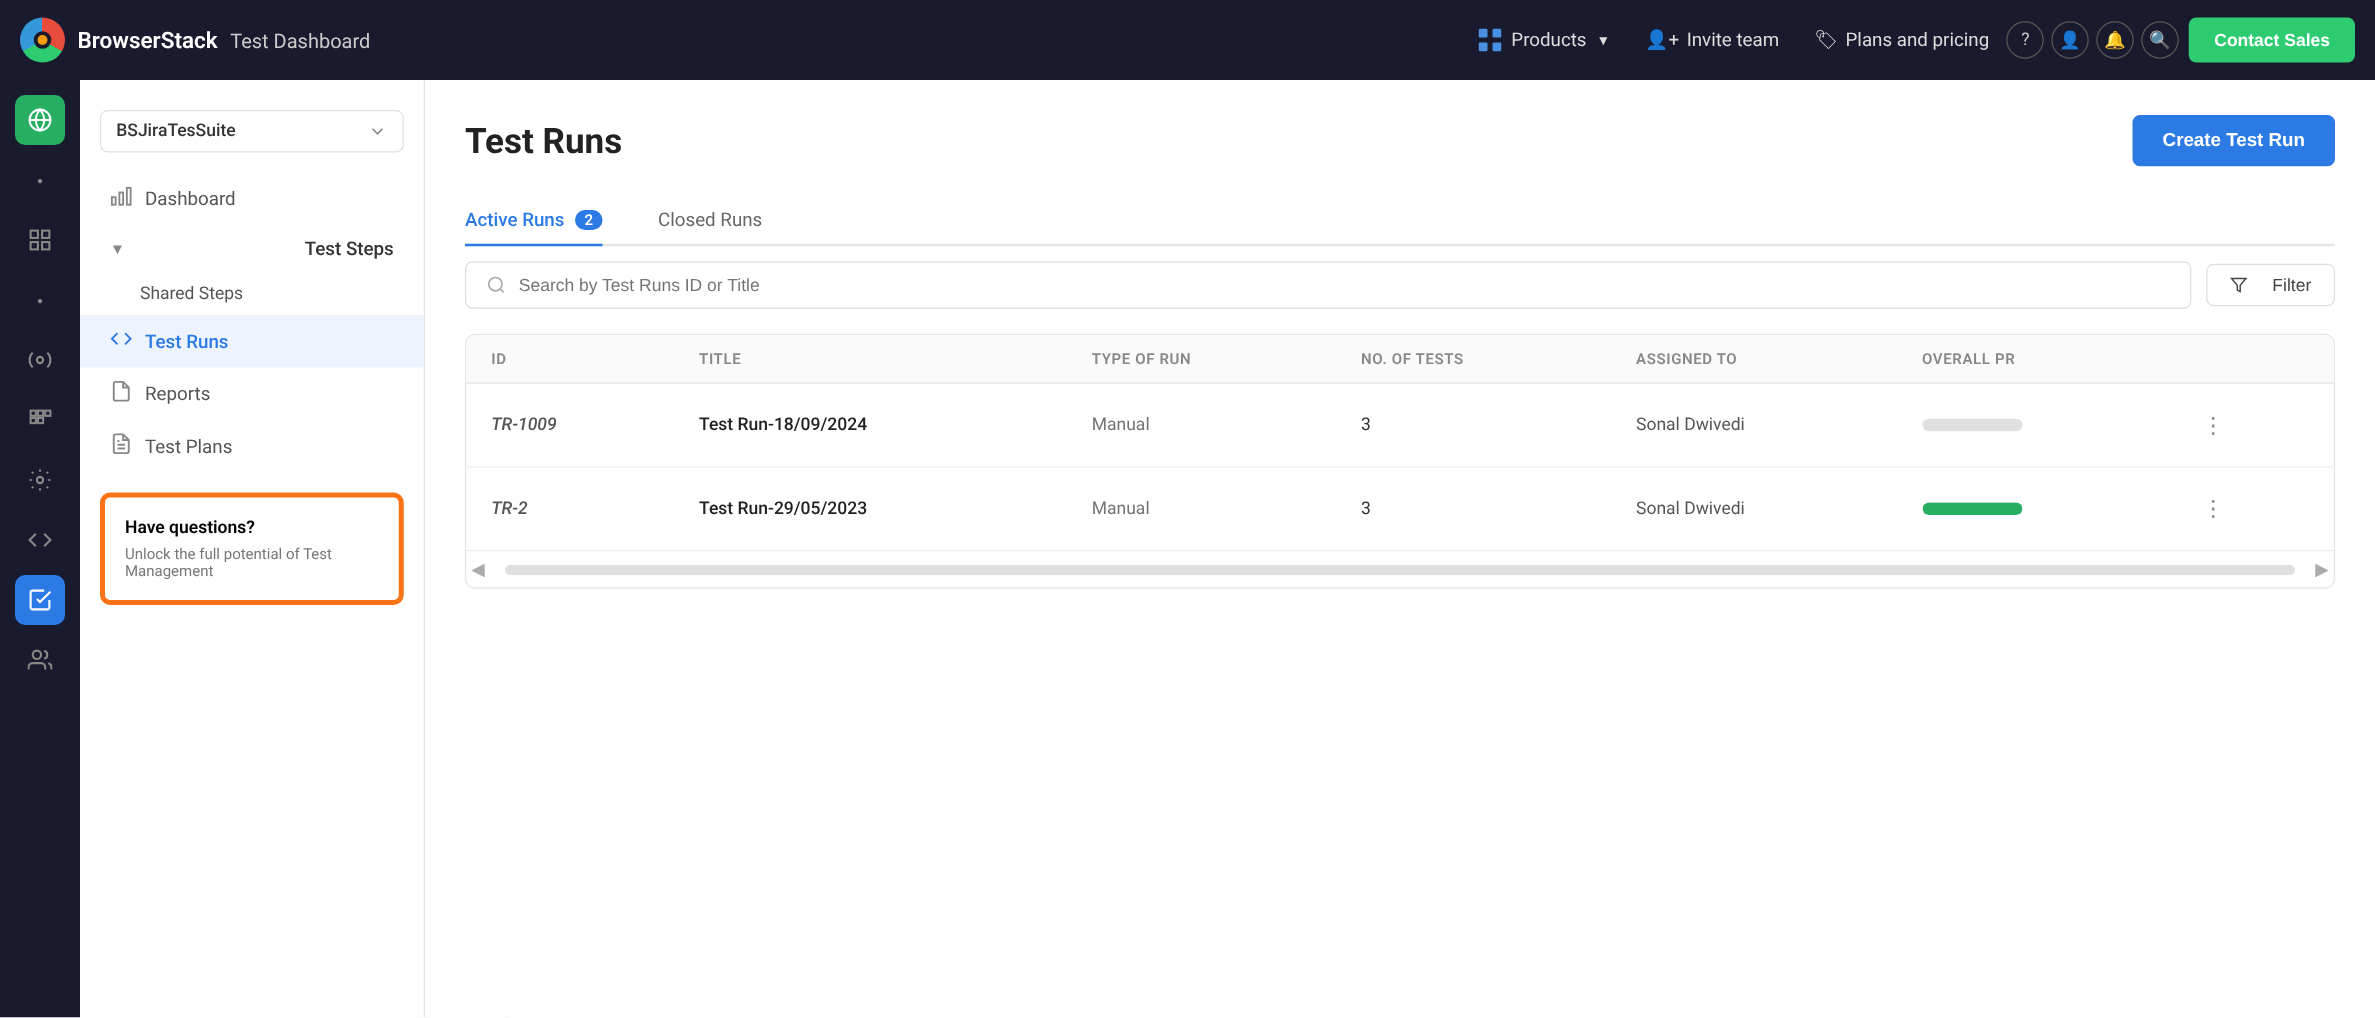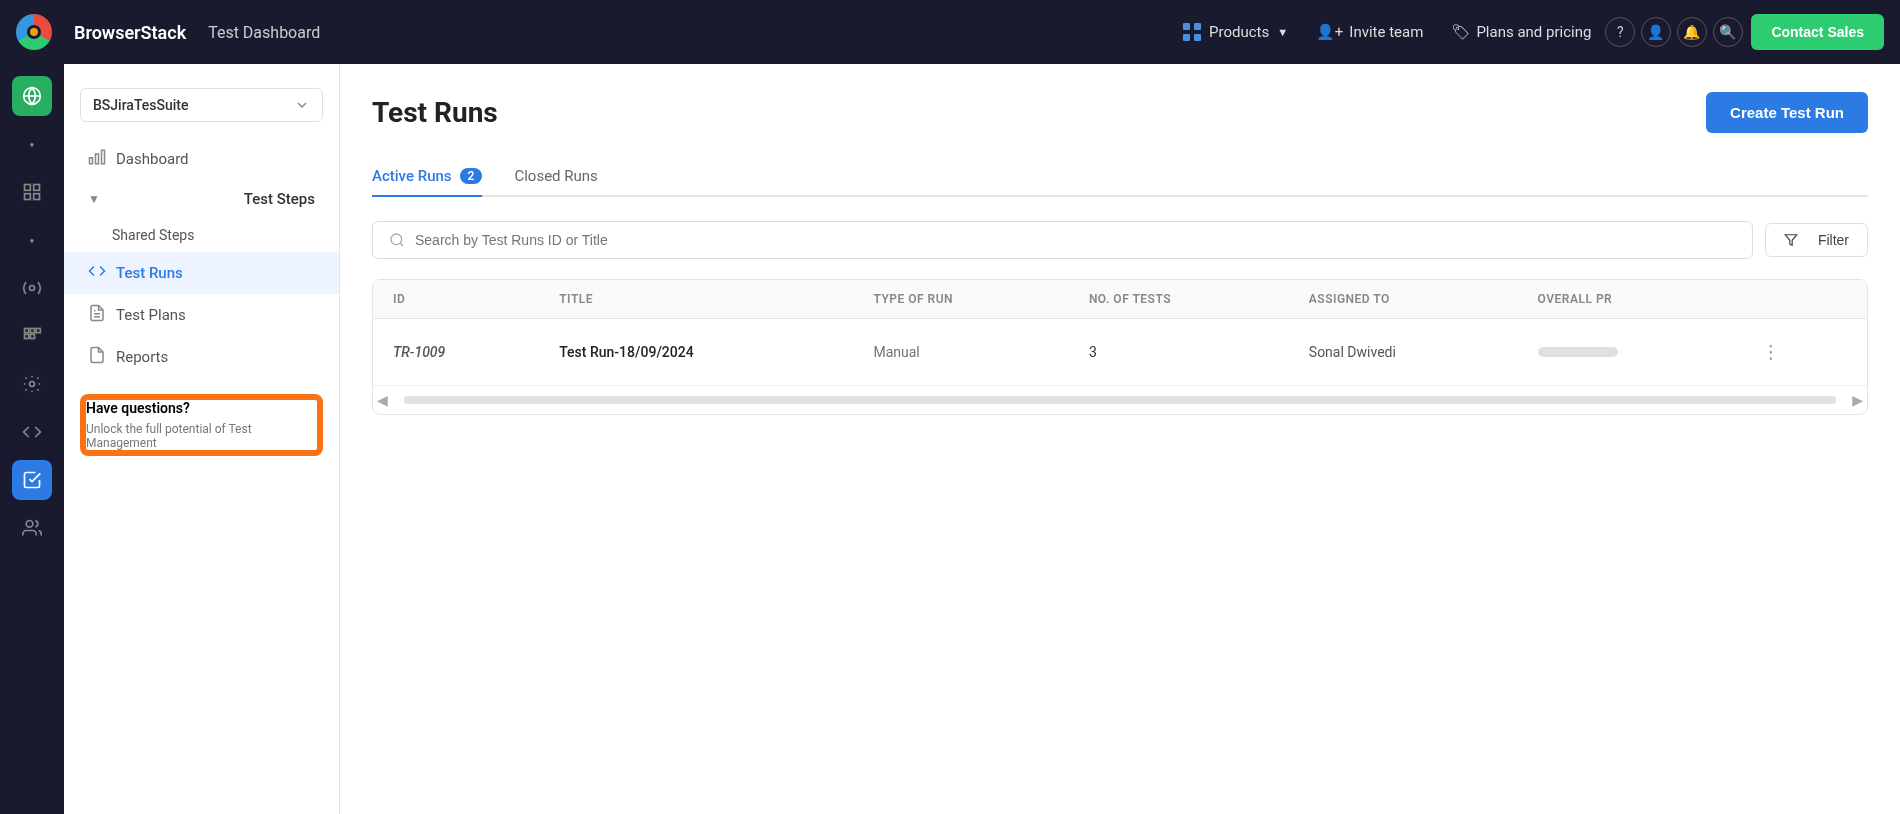--- a/index.html
+++ b/index.html
@@ -13,21 +13,21 @@
       align-items: center;
       padding: 0 16px;
       gap: 0;
       position: fixed;
       top: 0; left: 0; right: 0;
       z-index: 100;
     }
     .topnav-logo {
       display: flex;
       align-items: center;
-      gap: 22px;
+      gap: 10px;
       margin-right: 32px;
     }
     .logo-circle {
       width: 36px; height: 36px;
       border-radius: 50%;
       background: conic-gradient(#e74c3c 0deg 120deg, #2ecc71 120deg 240deg, #3498db 240deg 360deg);
       display: flex; align-items: center; justify-content: center;
     }
     .logo-inner {
       width: 14px; height: 14px;
@@ -170,22 +170,23 @@
 
     .nav-sub-link {
       padding: 9px 24px 9px 48px;
       color: #555;
       font-size: 14px;
       cursor: pointer;
     }
 
     .help-box {
       margin: 16px;
-      border: 6px solid #f97316;
+      border: 4px solid #f97316;
       border-radius: 8px;
+      padding: 16px;
       background: white;
     }
     .help-box-title { font-weight: 600; font-size: 14px; margin-bottom: 6px; }
     .help-box-desc { font-size: 12px; color: #777; }
 
     
     .main-content {
       flex: 1;
       background: white;
       overflow: auto;
@@ -211,23 +212,23 @@
       padding: 12px 24px;
       font-size: 15px;
       font-weight: 600;
       cursor: pointer;
     }
 
     
     .tabs {
       display: flex;
       align-items: center;
-      gap: 0;
+      gap: 12px;
       border-bottom: 2px solid #e5e5e5;
-      margin-bottom: 24px;
+      margin-bottom: 12px;
     }
     .tab {
       display: flex;
       align-items: center;
       gap: 8px;
       padding: 10px 0;
       margin-right: 32px;
       font-size: 15px;
       cursor: pointer;
       color: #666;
@@ -501,43 +502,43 @@
       </div>
 
       <div class="nav-link active">
         <span class="nav-link-icon" style="color:#2c7be5;">
           <svg width="18" height="18" viewBox="0 0 24 24" fill="none" stroke="currentColor" stroke-width="2">
               <polyline points="16 18 22 12 16 6"></polyline>
               <polyline points="8 6 2 12 8 18"></polyline>
             </svg>
         </span>
         <span>Test Runs</span>
+      </div>
+
+      <div class="nav-link">
+        <span class="nav-link-icon">
+          <svg width="18" height="18" viewBox="0 0 24 24" fill="none" stroke="currentColor" stroke-width="2">
+              <path d="M14 2H6a2 2 0 0 0-2 2v16a2 2 0 0 0 2 2h12a2 2 0 0 0 2-2V8z"></path>
+              <polyline points="14 2 14 8 20 8"></polyline>
+            </svg>
+        </span>
+        <span>Reports</span>
       </div>
 
       <div class="nav-link">
         <span class="nav-link-icon">
           <svg width="18" height="18" viewBox="0 0 24 24" fill="none" stroke="currentColor" stroke-width="2">
               <path d="M14 2H6a2 2 0 0 0-2 2v16a2 2 0 0 0 2 2h12a2 2 0 0 0 2-2V8z"></path>
               <polyline points="14 2 14 8 20 8"></polyline>
               <line x1="16" y1="13" x2="8" y2="13"></line>
               <line x1="16" y1="17" x2="8" y2="17"></line>
               <polyline points="10 9 9 9 8 9"></polyline>
             </svg>
         </span>
         <span>Test Plans</span>
-      </div>
-
-      <div class="nav-link">
-        <span class="nav-link-icon">
-          <svg width="18" height="18" viewBox="0 0 24 24" fill="none" stroke="currentColor" stroke-width="2">
-              <path d="M14 2H6a2 2 0 0 0-2 2v16a2 2 0 0 0 2 2h12a2 2 0 0 0 2-2V8z"></path>
-              <polyline points="14 2 14 8 20 8"></polyline>
-            </svg>
-        </span>
-        <span>Reports</span>
       </div>
 
       <div class="help-box">
         <div class="help-box-title">Have questions?</div>
         <div class="help-box-desc">Unlock the full potential of Test Management</div>
       </div>
     </div>
   </aside>
 
   <main class="main-content">
@@ -598,20 +599,37 @@
                 <div class="progress-bar-bg">
                   <div class="progress-bar-fill gray" style="width: 0%;"></div>
                 </div>
               </div>
             </td>
             <td>
               <button class="more-btn">⋮</button>
             </td>
           </tr>
 
+          <tr>
+            <td class="td-id">TR-2</td>
+            <td class="td-title">Test Run-29/05/2023</td>
+            <td class="td-type">Manual</td>
+            <td class="td-num">3</td>
+            <td class="td-assigned">Sonal Dwivedi</td>
+            <td>
+              <div class="progress-bar-cell">
+                <div class="progress-bar-bg">
+                  <div class="progress-bar-fill green" style="width: 100%;"></div>
+                </div>
+              </div>
+            </td>
+            <td>
+              <button class="more-btn">⋮</button>
+            </td>
+          </tr>
         </tbody>
       </table>
 
       <div class="scrollbar-row">
         <span class="scroll-arrow">◀</span>
         <div class="table-scrollbar" style="flex:1;"></div>
         <span class="scroll-arrow">▶</span>
       </div>
     </div>
   </main>

